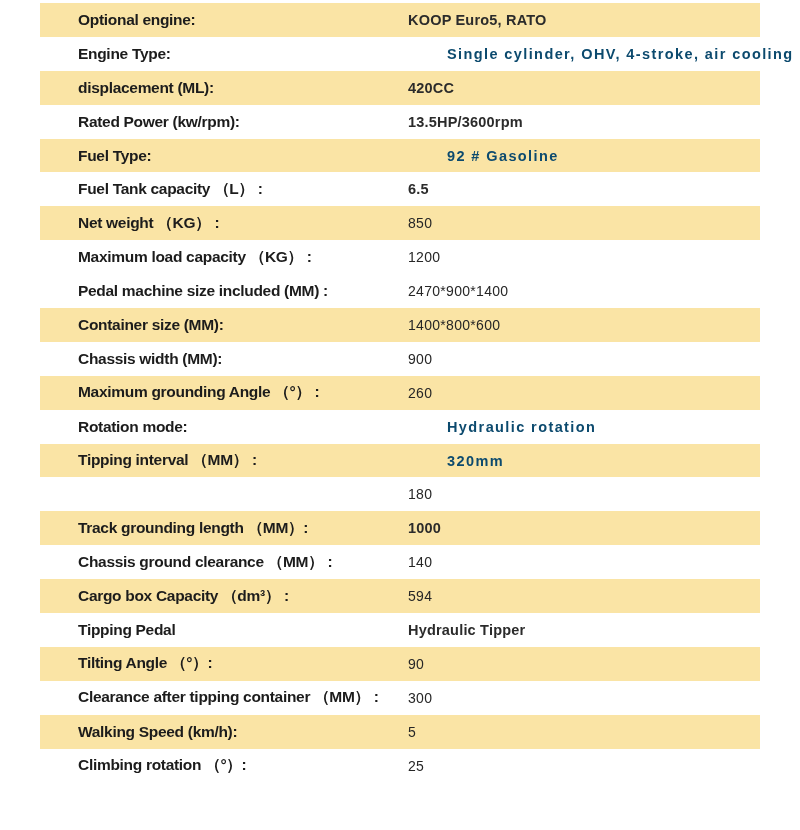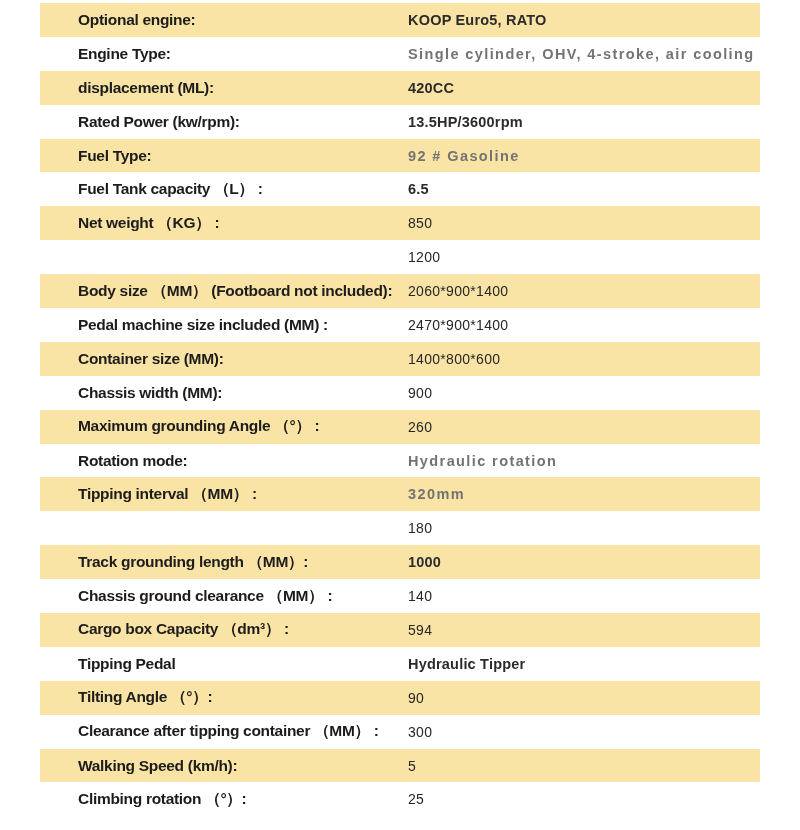--- a/index.html
+++ b/index.html
@@ -51,21 +51,22 @@
     white-space: pre;
   }
   .spec-value.v-bold {
     font-weight: bold;
     letter-spacing: 0.2px;
     color: #2b2b2b;
   }
   .spec-value.v-spaced {
     font-weight: bold;
     letter-spacing: 1.4px;
-    color: #737373;
+    color: #0c4a6e;
+    margin-left: 39px;
   }
   .spec-value.v-plain {
     font-size: 14px;
     letter-spacing: 0.3px;
   }
 </style>
 </head>
 <body style="background: rgb(255, 255, 255);">
 
 <div class="spec-table" id="spec-table">
@@ -91,25 +92,22 @@
     </div>
     <div class="spec-row">
       <div class="spec-label">Fuel Tank capacity （L） :</div>
       <div class="spec-value v-bold">6.5</div>
     </div>
     <div class="spec-row alt">
       <div class="spec-label">Net weight （KG） :</div>
       <div class="spec-value v-plain">850</div>
     </div>
     <div class="spec-row">
+      <div class="spec-label">Maximum load capacity （KG） :</div>
       <div class="spec-value v-plain">1200</div>
-    </div>
-    <div class="spec-row alt">
-      <div class="spec-label">Body size （MM） (Footboard not included):</div>
-      <div class="spec-value v-plain">2060*900*1400</div>
     </div>
     <div class="spec-row">
       <div class="spec-label">Pedal machine size included (MM) :</div>
       <div class="spec-value v-plain">2470*900*1400</div>
     </div>
     <div class="spec-row alt">
       <div class="spec-label">Container size (MM):</div>
       <div class="spec-value v-plain">1400*800*600</div>
     </div>
     <div class="spec-row">

